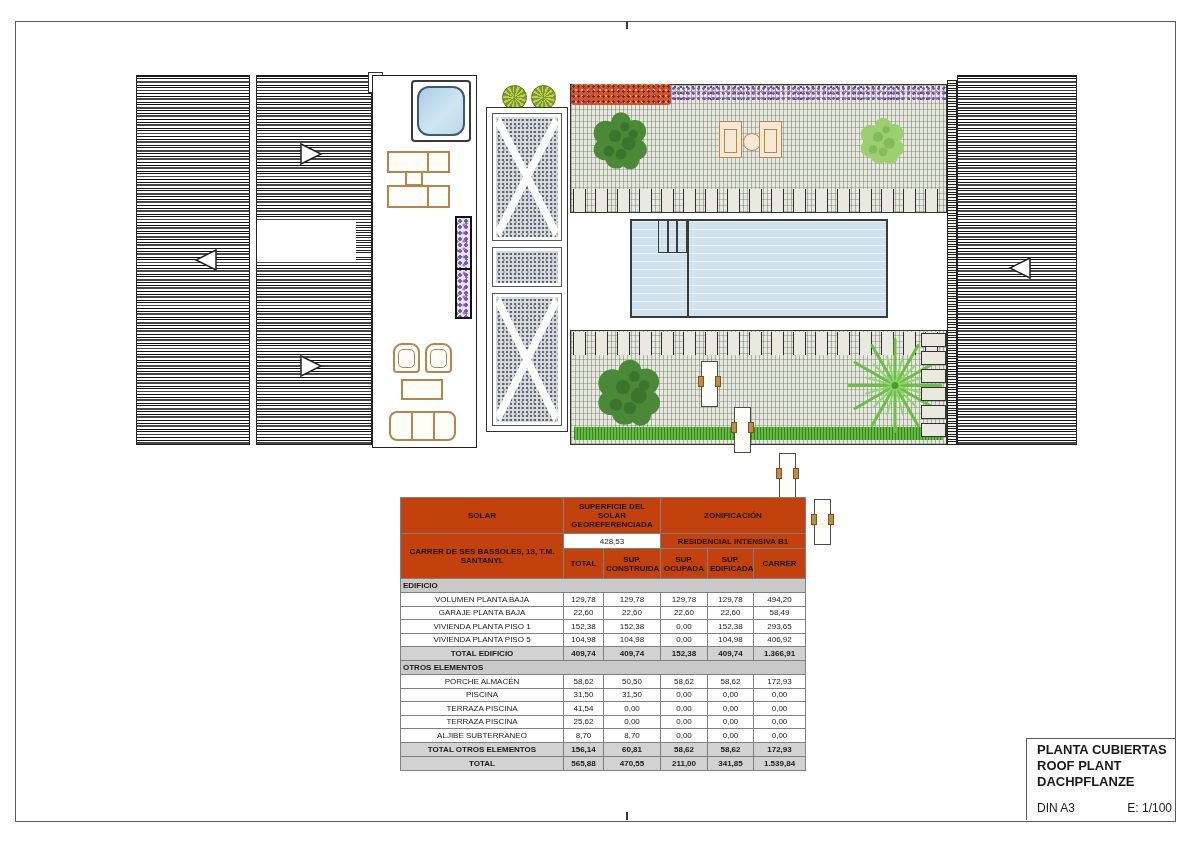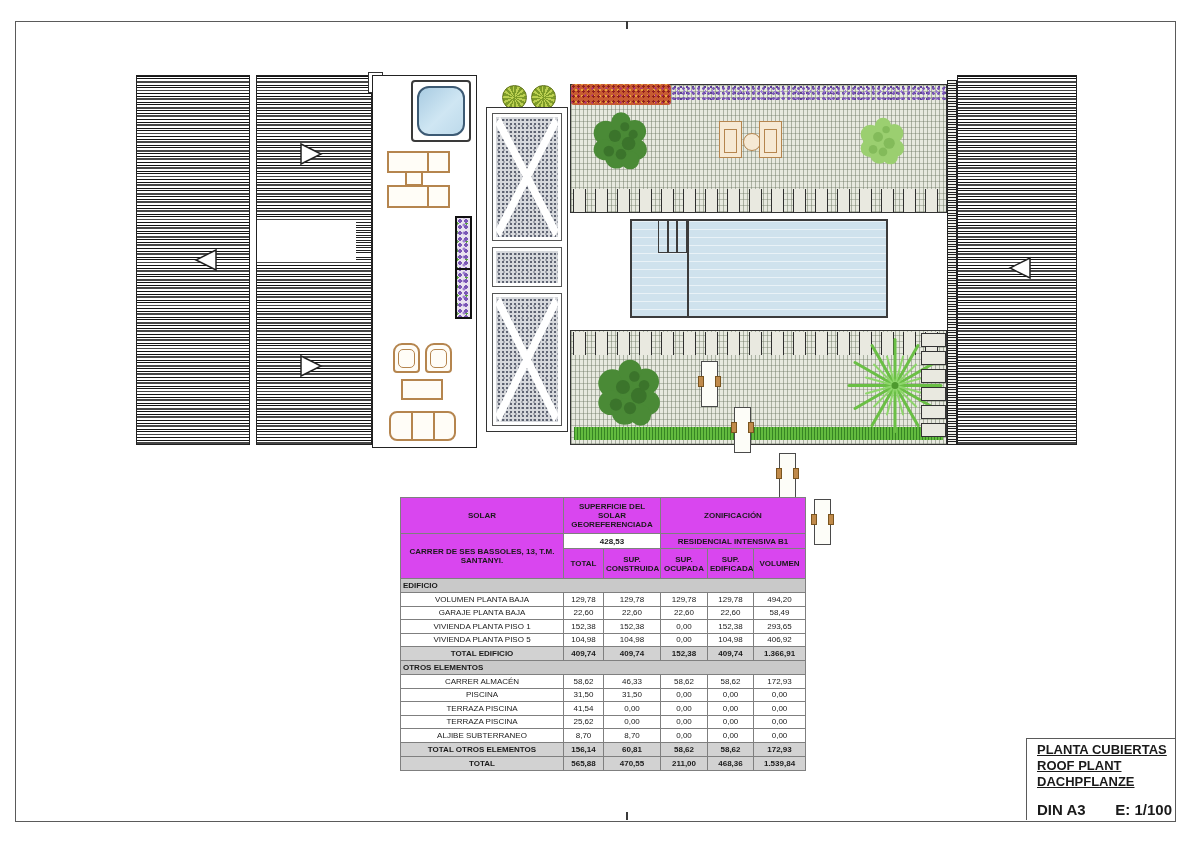--- a/index.html
+++ b/index.html
@@ -65,30 +65,30 @@
       background:linear-gradient(135deg,#a9cce2 0%,#cfe6f3 55%,#bddaeb 100%);}
   .chair{border-radius:9px 9px 4px 4px;}
   .poststack{display:flex;flex-direction:column;gap:4px;}
   .poststack .post{height:14px;background:#e9e9e0;border:1px solid #333;box-sizing:border-box;}
 
   
   .areas-table{border-collapse:collapse;table-layout:fixed;font-size:8px;line-height:9px;
       border:1.5px solid #4f4f4f;}
   .areas-table th,.areas-table td{border:1px solid #7f7f7f;padding:0 2px;text-align:center;
       overflow:hidden;white-space:nowrap;}
-  .areas-table th{background:#d946ef;font-weight:bold;white-space:normal;}
-  .cell-white{background:#fff !important;font-weight:bold;}
+  .areas-table th{background:#c2410c;font-weight:bold;white-space:normal;}
+  .cell-white{background:#fff !important;font-weight:normal;}
   .section-row td{background:#c9c9c9;font-weight:bold;text-align:left;height:13px;}
   .data-row td{height:12.5px;background:#fff;font-weight:normal;}
   .total-row td{height:13px;background:#d2d2d2;font-weight:bold;}
 
   
   .tb-line{background:#5a5a5a;}
-  .tb-title{font-weight:bold;font-size:13px;line-height:16px;text-decoration:underline;}
-  .tb-meta{font-weight:bold;font-size:15px;}
+  .tb-title{font-weight:bold;font-size:13px;line-height:16px;}
+  .tb-meta{font-weight:normal;font-size:12px;}
 
   .arrow-icon svg{display:block;}
 </style>
 </head>
 <body>
 
 <div class="abs page-frame"></div>
 <div class="abs tick" style="left:626px;top:21px;"></div>
 <div class="abs tick" style="left:626px;top:812px;"></div>
 
@@ -343,21 +343,21 @@
     <tr style="height:15px;">
       <th rowspan="2">CARRER DE SES BASSOLES, 13, T.M. SANTANYI.</th>
       <td colspan="2" class="cell-white">428,53</td>
       <th colspan="3">RESIDENCIAL INTENSIVA B1</th>
     </tr>
     <tr style="height:30px;">
       <th>TOTAL</th>
       <th>SUP. CONSTRUIDA</th>
       <th>SUP. OCUPADA</th>
       <th>SUP. EDIFICADA</th>
-      <th>VOLUMEN</th>
+      <th>CARRER</th>
     </tr>
   </thead>
   <tbody>
       <tr class="section-row">
         <td colspan="6">EDIFICIO</td>
       </tr>
       <tr class="data-row">
         <td>VOLUMEN PLANTA BAJA</td>
         <td>129,78</td>
         <td>129,78</td>
@@ -394,23 +394,23 @@
         <td>409,74</td>
         <td>409,74</td>
         <td>152,38</td>
         <td>409,74</td>
         <td>1.366,91</td>
       </tr>
       <tr class="section-row">
         <td colspan="6">OTROS ELEMENTOS</td>
       </tr>
       <tr class="data-row">
-        <td>CARRER ALMACÉN</td>
+        <td>PORCHE ALMACÉN</td>
         <td>58,62</td>
-        <td>46,33</td>
+        <td>50,50</td>
         <td>58,62</td>
         <td>58,62</td>
         <td>172,93</td>
       </tr>
       <tr class="data-row">
         <td>PISCINA</td>
         <td>31,50</td>
         <td>31,50</td>
         <td>0,00</td>
         <td>0,00</td>
@@ -446,21 +446,21 @@
         <td>60,81</td>
         <td>58,62</td>
         <td>58,62</td>
         <td>172,93</td>
       </tr>
       <tr class="total-row">
         <td>TOTAL</td>
         <td>565,88</td>
         <td>470,55</td>
         <td>211,00</td>
-        <td>468,36</td>
+        <td>341,85</td>
         <td>1.539,84</td>
       </tr>
     </tbody>
 </table>
 
 <div class="abs tb-line" style="left:1026px;top:738px;width:149px;height:1px;"></div>
 <div class="abs tb-line" style="left:1026px;top:738px;width:1px;height:82px;"></div>
 <div class="abs" style="left:1037px;top:742px;width:135px;">
   <div class="tb-title">PLANTA CUBIERTAS</div>
   <div class="tb-title">ROOF PLANT</div>

